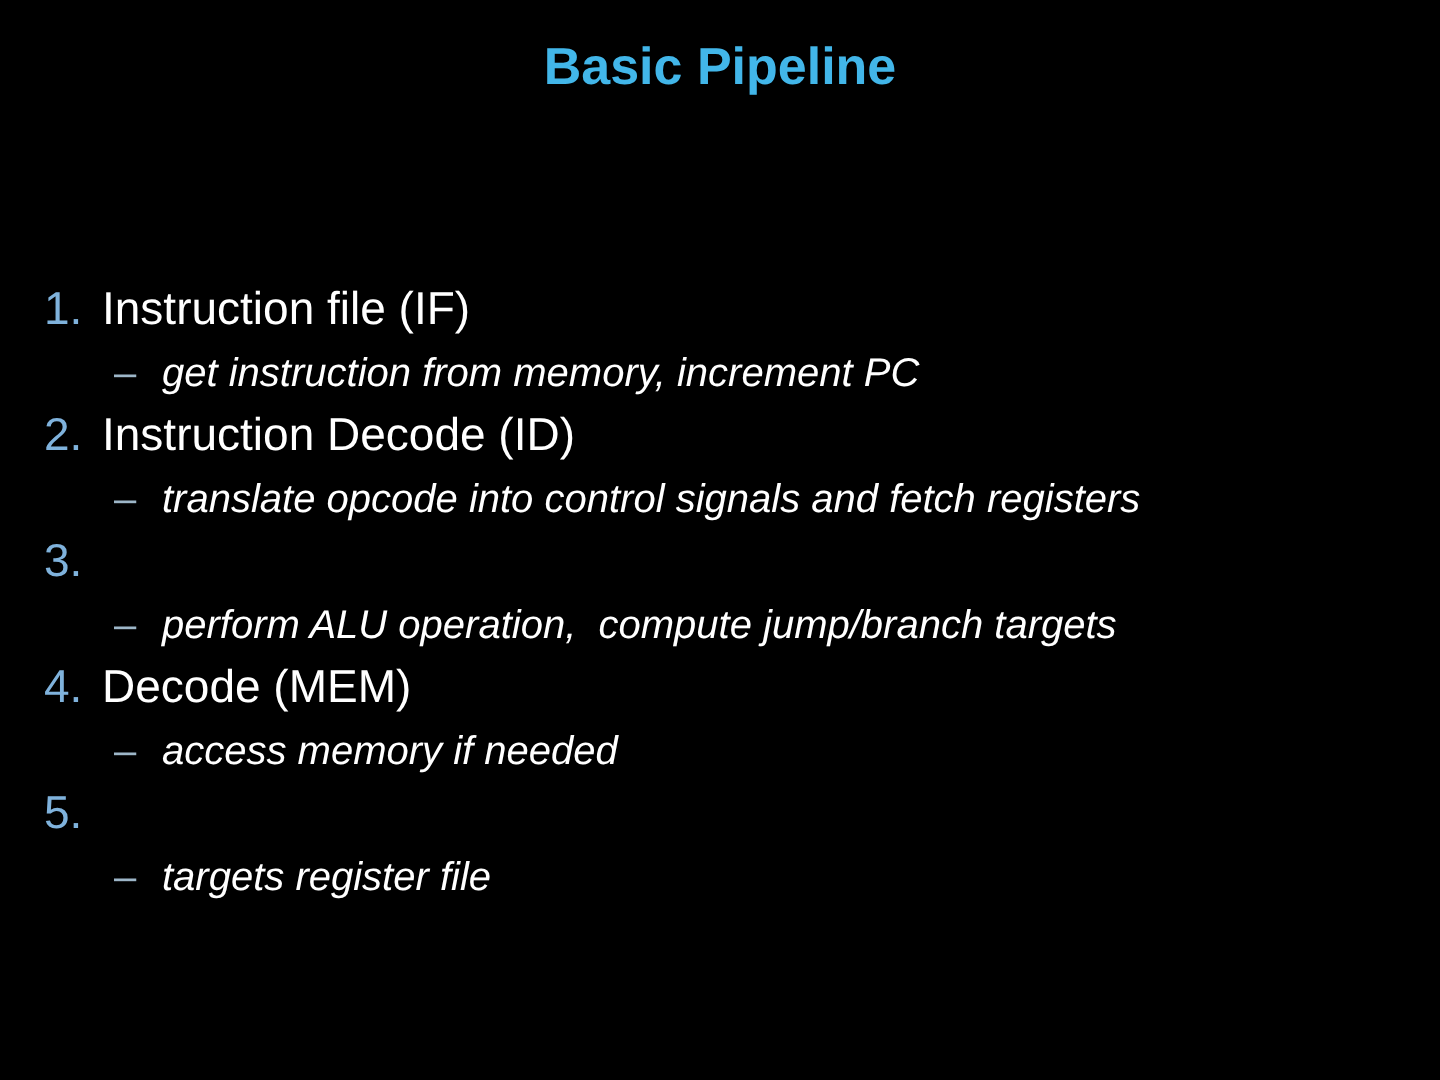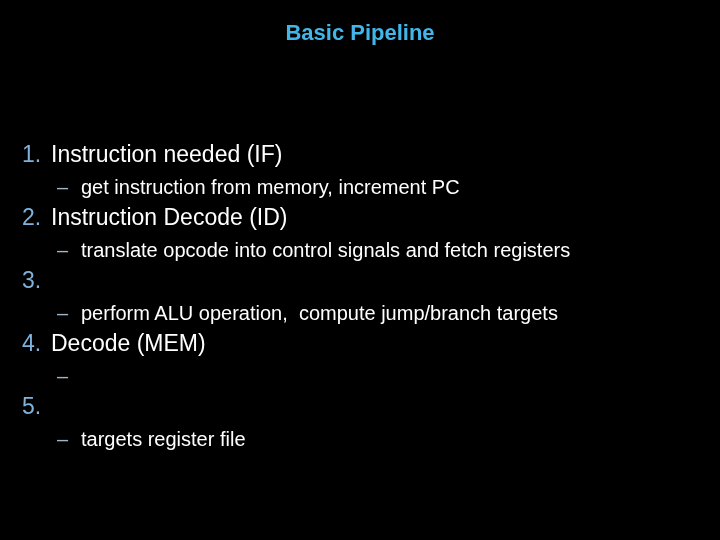--- a/index.html
+++ b/index.html
@@ -18,21 +18,21 @@
     width: 720px;
     height: 540px;
     background: var(--bg-color, #000);
   }
   .slide-title {
     position: absolute;
     top: 12px;
     left: 0;
     width: 100%;
     text-align: center;
-    font-size: 22px;
+    font-size: 26px;
     line-height: 42px;
     font-weight: 700;
     color: var(--title-color, #42B6E9);
   }
   .slide-subtitle {
     position: absolute;
     top: 67px;
     left: 24px;
     font-size: 25px;
     line-height: 32px;
@@ -65,35 +65,36 @@
     margin-bottom: 3px;
     color: var(--body-color, #FFFFFF);
   }
   .dash {
     flex: 0 0 24px;
     width: 24px;
     color: var(--dash-color, #9DB6C8);
   }
   .detail {
     white-space: pre-wrap;
+    font-style: italic;
   }
 </style>
 </head>
 <body>
 
 <div class="slide">
 
   <div class="slide-title">Basic Pipeline</div>
 
 
   <div class="stage-list">
 
     <div class="stage-head">
       <span class="stage-number">1.</span>
-      <span class="stage-label">Instruction needed (IF)</span>
+      <span class="stage-label">Instruction file (IF)</span>
     </div>
     <div class="stage-sub">
       <span class="dash">–</span>
       <span class="detail">get instruction from memory, increment PC</span>
     </div>
 
     <div class="stage-head">
       <span class="stage-number">2.</span>
       <span class="stage-label">Instruction Decode (ID)</span>
     </div>
@@ -109,20 +110,21 @@
       <span class="dash">–</span>
       <span class="detail">perform ALU operation,  compute jump/branch targets</span>
     </div>
 
     <div class="stage-head">
       <span class="stage-number">4.</span>
       <span class="stage-label">Decode (MEM)</span>
     </div>
     <div class="stage-sub">
       <span class="dash">–</span>
+      <span class="detail">access memory if needed</span>
     </div>
 
     <div class="stage-head">
       <span class="stage-number">5.</span>
     </div>
     <div class="stage-sub">
       <span class="dash">–</span>
       <span class="detail">targets register file</span>
     </div>
 

